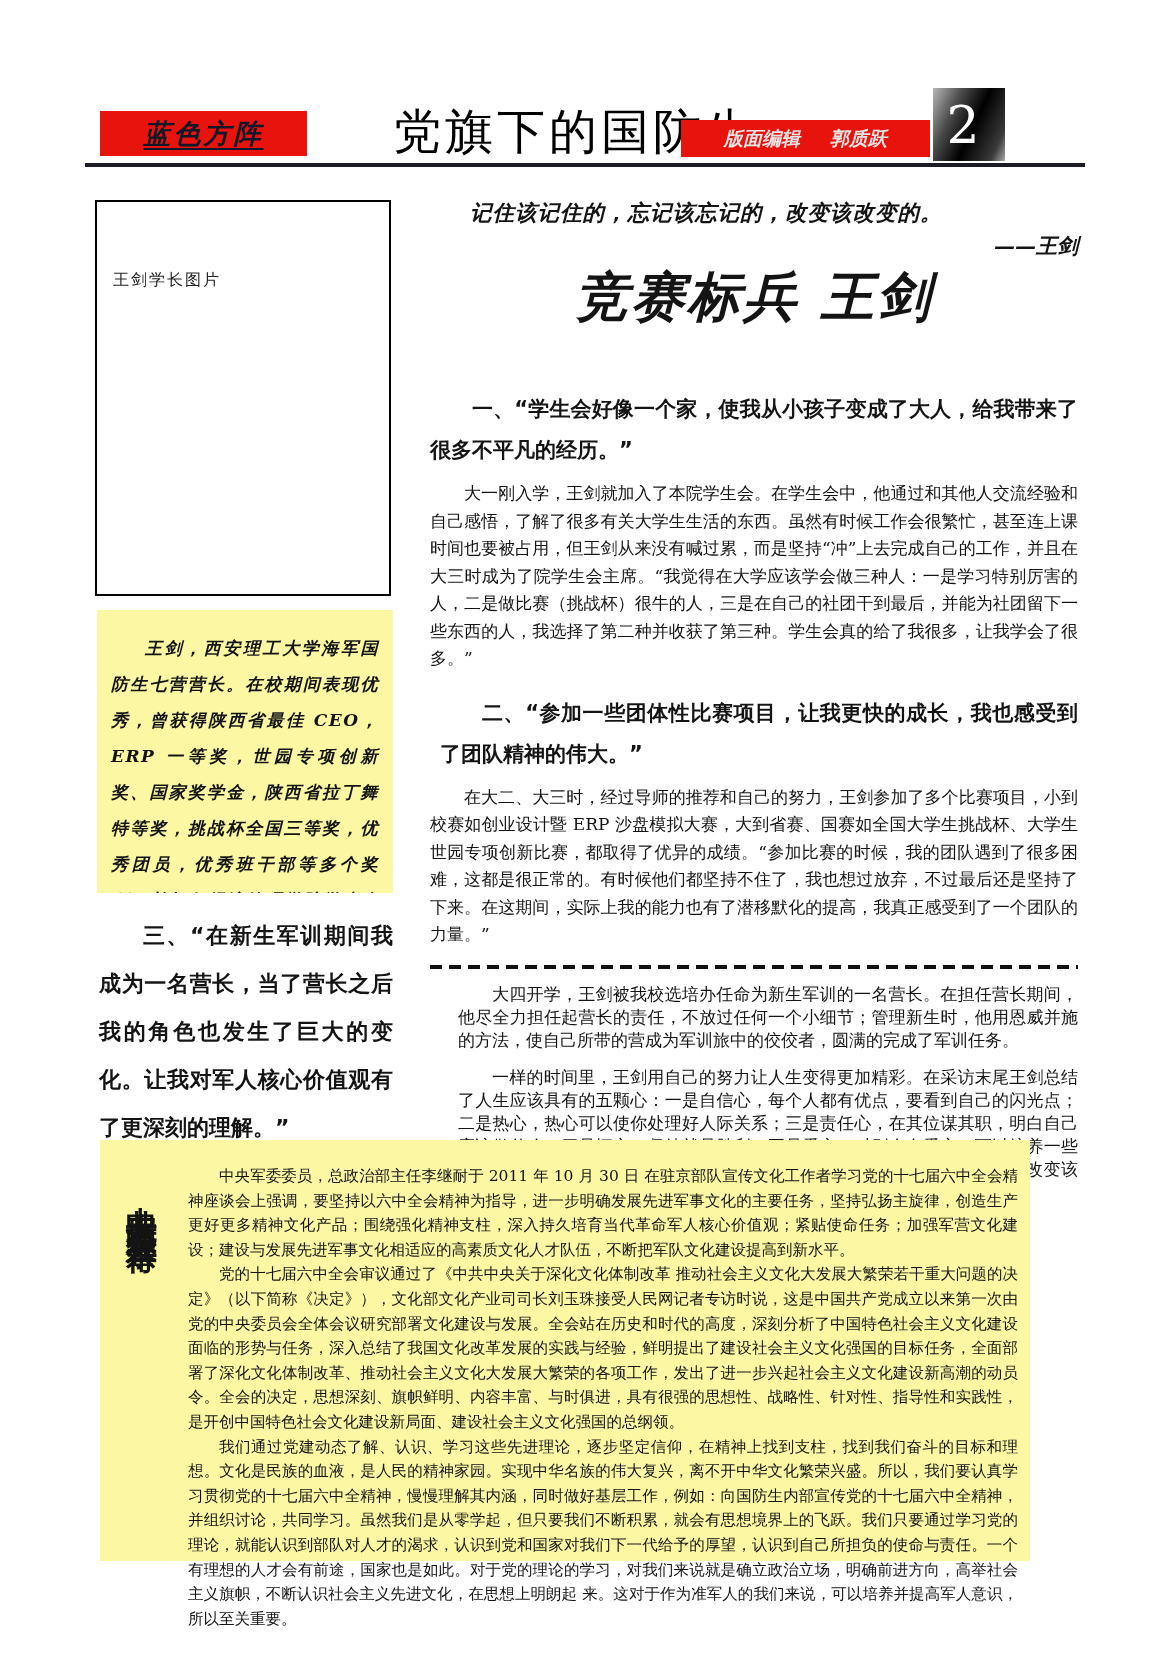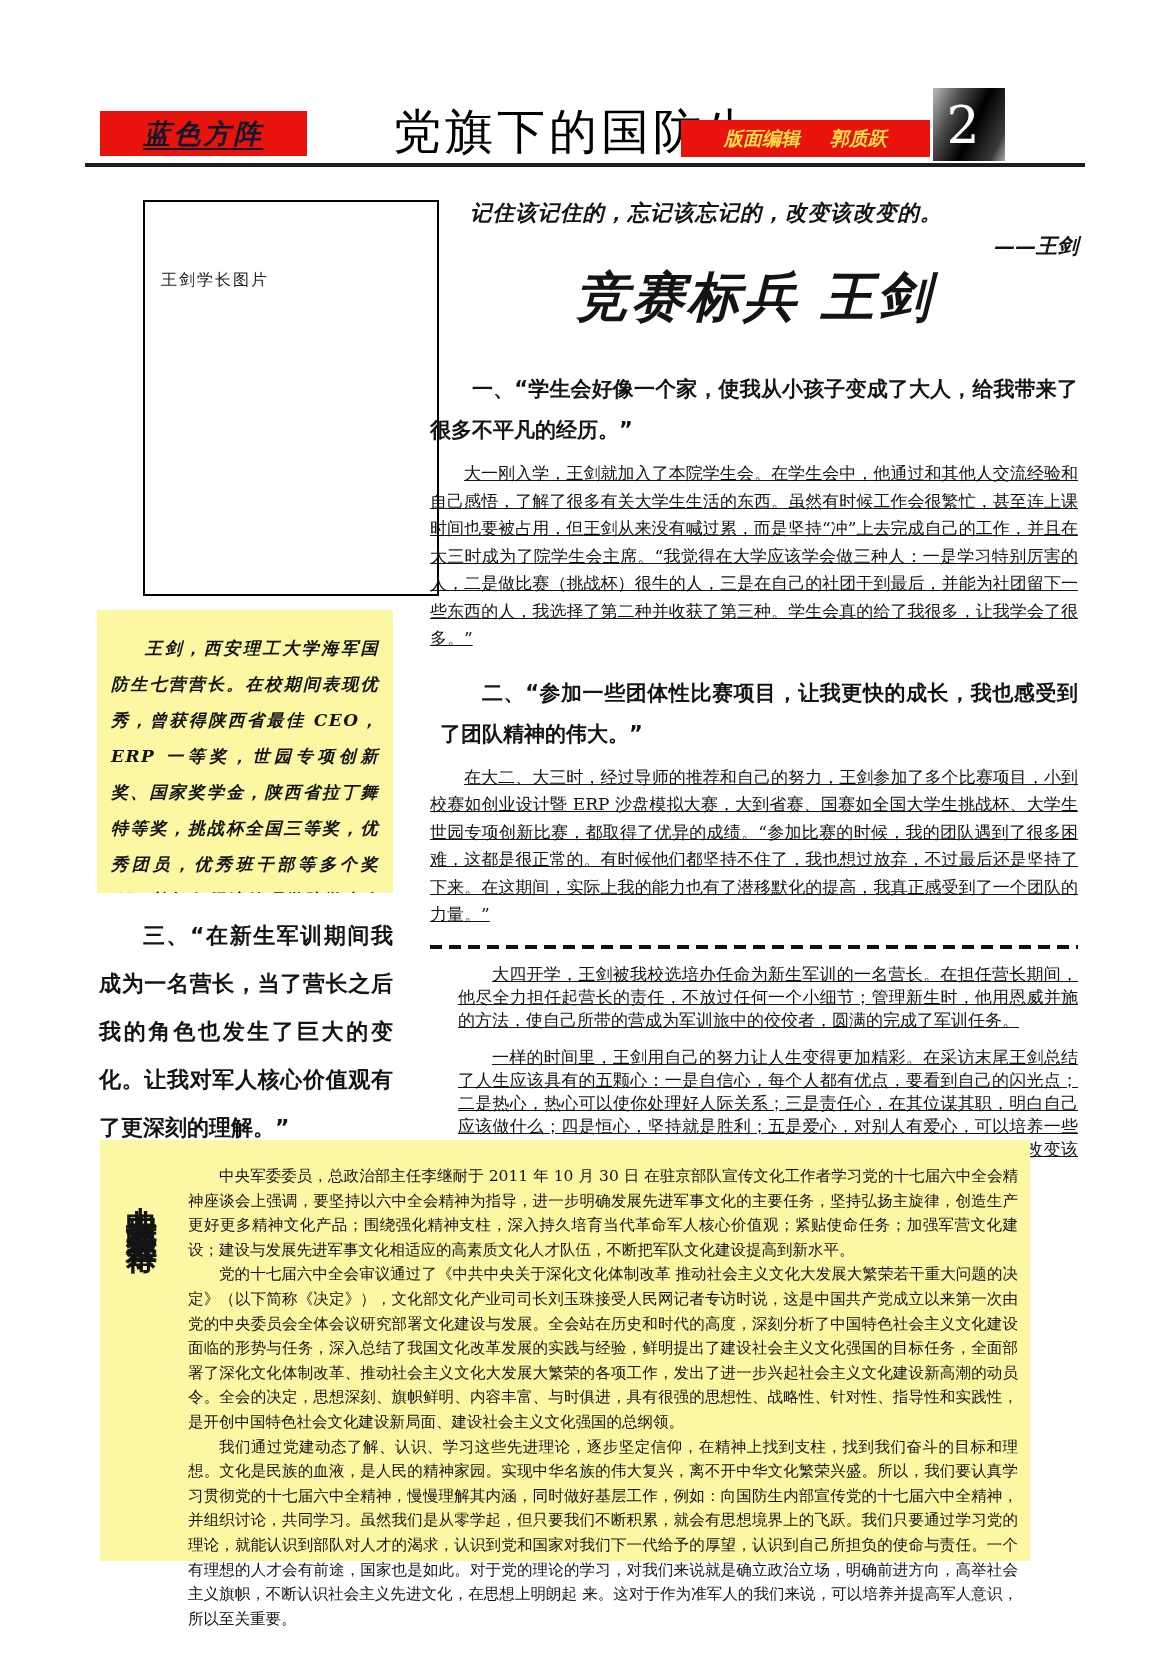--- a/index.html
+++ b/index.html
@@ -25,40 +25,40 @@
     font-weight:bold;font-style:italic;font-size:27px;letter-spacing:3px;
     text-decoration:underline;text-underline-offset:5px;
   }
   .banner-title{
     position:absolute;left:393px;top:100px;width:300px;
     font-size:48px;font-weight:500;letter-spacing:4px;color:#000;white-space:nowrap;
     font-family:"DejaVu Serif","Liberation Serif",serif;
   }
   .editor-box{
     position:absolute;left:681px;top:120px;width:249px;height:37px;
-    background:var(--accent-red);color:#fde047;display:flex;align-items:center;justify-content:center;
+    background:var(--accent-red);color:#e5e5e5;display:flex;align-items:center;justify-content:center;
     gap:30px;font-size:19px;font-weight:bold;font-style:italic;
     font-family:"DejaVu Serif","Liberation Serif",serif;
   }
   .page-num-box{
     position:absolute;left:933px;top:88px;width:72px;height:73px;
     background:linear-gradient(115deg,#b9b9b9 0%,#4c4c4c 28%,#000 55%,#3a3a3a 86%,#a9a9a9 100%);
     display:flex;align-items:center;justify-content:center;
   }
   .page-num-box span{
     color:#fff;font-size:52px;font-family:"DejaVu Serif","Liberation Serif",serif;
     transform:translateX(-6px);
   }
   .header-rule{
     position:absolute;left:85px;top:163px;width:1000px;height:4px;background:var(--rule-dark);
   }
   
   .photo-box{
     position:absolute;left:95px;top:200px;width:296px;height:396px;
-    border:2px solid #000;background:#fff;margin-left:48px;
+    border:2px solid #000;background:#fff;
   }
   .photo-box .label{
     position:absolute;left:16px;top:68px;font-size:16px;letter-spacing:2px;color:#222;
   }
   .bio-box{
     position:absolute;left:97px;top:610px;width:296px;height:283px;
     background:var(--highlight-yellow);padding:20px 14px 0 14px;overflow:hidden;
   }
   .bio-box p{
     font-size:17px;font-weight:bold;font-style:italic;line-height:36px;
@@ -82,24 +82,24 @@
     text-align:right;font-size:21px;font-weight:bold;font-style:italic;margin-top:5px;
   }
   .article-title{
     text-align:center;font-size:53px;font-weight:bold;letter-spacing:3px;
     margin-top:2px;font-family:"DejaVu Serif","Liberation Serif",serif;white-space:nowrap;font-style:italic;
   }
   .sec-heading{
     font-family:"DejaVu Sans","Liberation Sans",sans-serif;
     font-weight:bold;font-size:21px;line-height:41px;text-indent:2em;text-align:justify;
   }
-  .sec-heading.h1{margin-top:35px;}
+  .sec-heading.h1{margin-top:55px;}
   .sec-heading.h2{margin-top:20px;padding-left:10px;}
   .body-para{
-    font-size:17px;line-height:27.5px;text-indent:2em;text-align:justify;margin-top:9px;text-decoration:underline;
+    font-size:17px;line-height:27.5px;text-indent:2em;text-align:justify;margin-top:9px;
   }
   .body-para.wide{line-height:23px;margin-top:14px;margin-left:28px;}
   .dash-rule{
     height:4px;margin-top:16px;
     background:repeating-linear-gradient(90deg,#101010 0 12px,transparent 12px 19px);
   }
   
   .news-box{
     position:absolute;left:100px;top:1140px;width:930px;height:421px;
     background:var(--highlight-yellow);display:flex;

